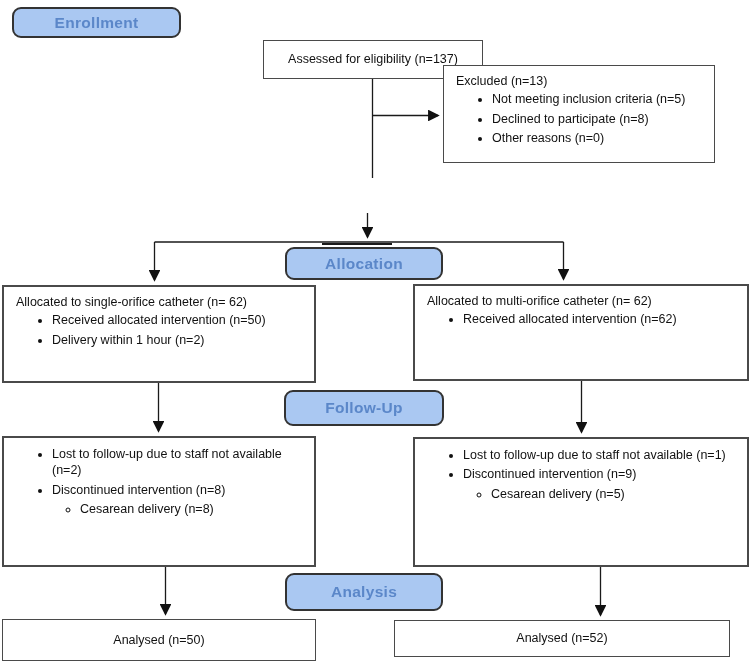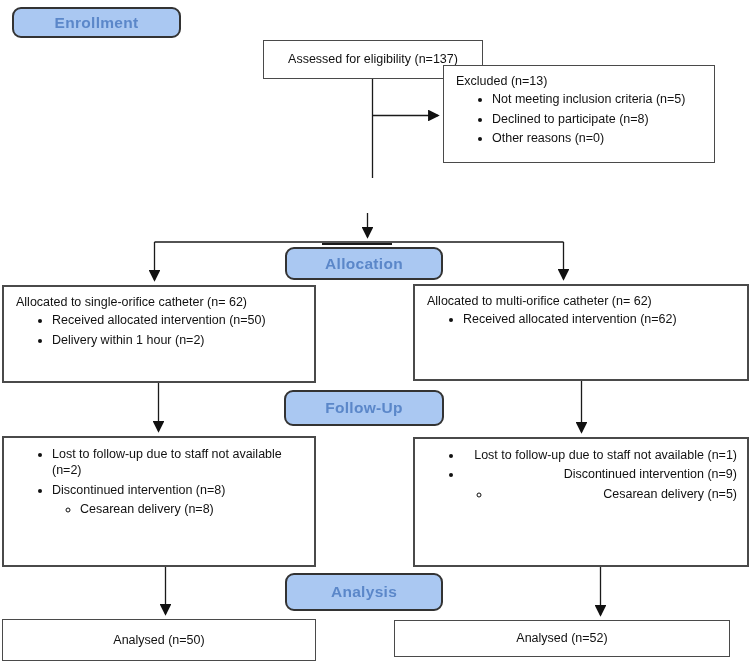--- a/index.html
+++ b/index.html
@@ -130,21 +130,21 @@
   </div>
 
   <div class="box listbox" style="left:2px; top:436px; width:314px; height:131px;">
     <ul>
         <li class="lvl1">Lost to follow-up due to staff not available (n=2)</li>
         <li class="lvl1">Discontinued intervention (n=8)</li>
         <li class="lvl2">Cesarean delivery (n=8)</li>
       </ul>
   </div>
 
-  <div class="box listbox" style="left:413px; top:437px; width:336px; height:130px;text-align:right;">
+  <div class="box listbox" style="left:413px; top:437px; width:336px; height:130px;">
     <ul>
         <li class="lvl1">Lost to follow-up due to staff not available (n=1)</li>
         <li class="lvl1">Discontinued intervention (n=9)</li>
         <li class="lvl2">Cesarean delivery (n=5)</li>
       </ul>
   </div>
 
   <div class="box center" style="left:2px; top:619px; width:314px; height:42px;">Analysed (n=50)</div>
 
   <div class="box center" style="left:394px; top:620px; width:336px; height:37px;">Analysed (n=52)</div>

